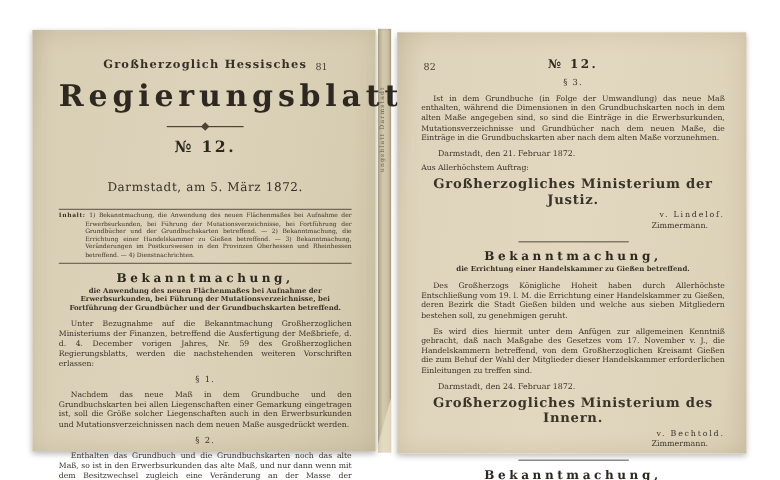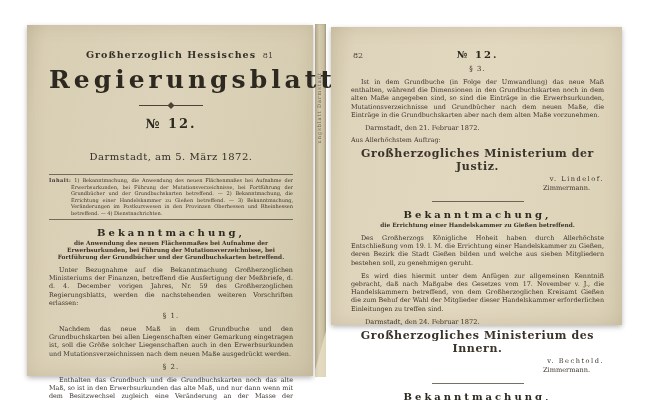--- a/index.html
+++ b/index.html
@@ -1,21 +1,21 @@
 <!DOCTYPE html>
 <html><head>
 <meta charset="utf-8">
 <style>
   html,body{margin:0;padding:0;background:#ffffff;}
   #stage{position:relative;width:650px;height:400px;background:#ffffff;overflow:hidden;
          font-family:"DejaVu Serif","Liberation Serif",serif;color:#3a332a;}
   .page{position:absolute;background:linear-gradient(100deg,#cfc5a9 0%,#d9cfb5 6%,#ddd3ba 45%,#d7cdb2 80%,#cfc5a9 100%);
         box-shadow:0 2px 5px rgba(0,0,0,.28), inset 0 0 18px rgba(120,100,60,.18);}
   #left-page{left:27px;top:25px;width:286px;height:351px;padding:0;}
-  #right-page{left:331px;top:27px;width:291px;height:298px;
+  #right-page{left:331px;top:27px;width:291px;height:351px;
         background:linear-gradient(100deg,#d3c9ad 0%,#ded4bb 8%,#e2d8bf 50%,#dcd2b8 92%,#d5cbaf 100%);}
   #spine-strip{position:absolute;left:315px;top:24px;width:11px;height:353px;
         background:linear-gradient(90deg,#b7ac8e,#d4caae 40%,#c3b899);overflow:hidden;
         box-shadow:inset -1px 0 2px rgba(0,0,0,.2);}
   .spine-txt{position:absolute;top:48px;left:1px;writing-mode:vertical-rl;transform:rotate(180deg);
         font-size:5px;letter-spacing:1px;color:rgba(58,51,42,.7);white-space:nowrap;}
   .fold{position:absolute;left:-2px;bottom:0;width:0;height:0;
         border-left:13px solid transparent;border-bottom:46px solid #e6ddc6;opacity:.85;}
 
   .inner{position:relative;width:100%;height:100%;box-sizing:border-box;}

